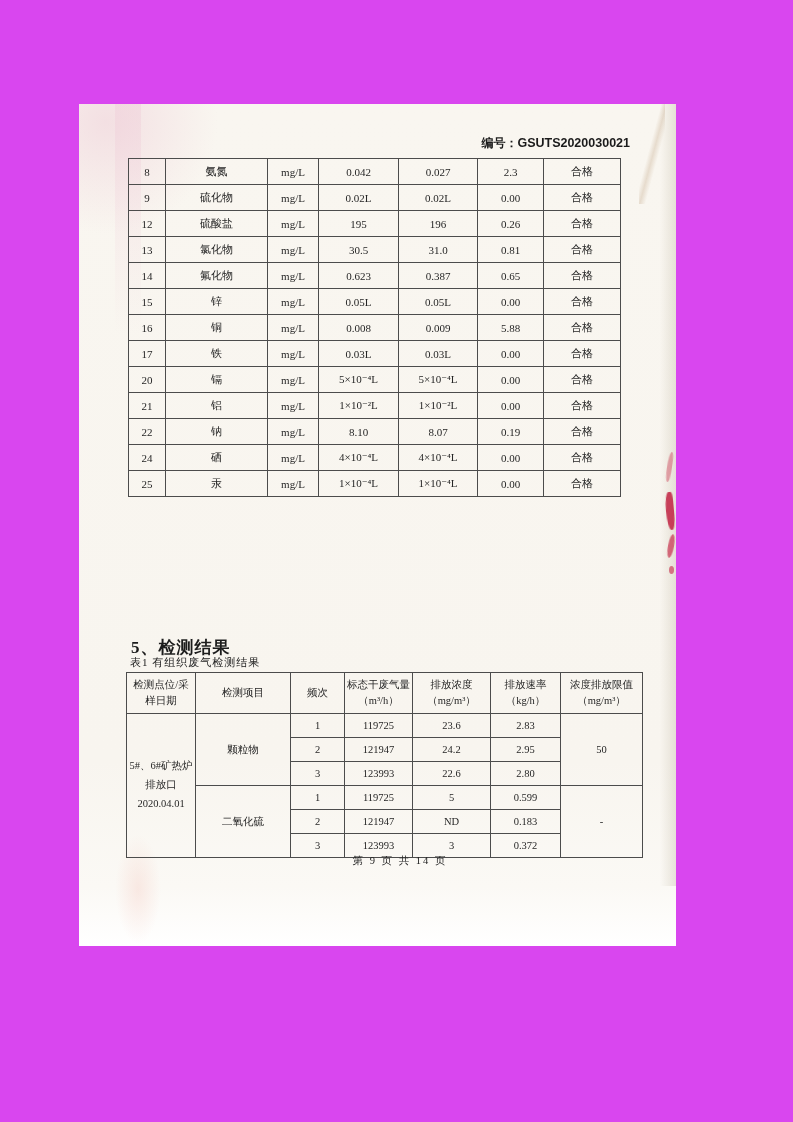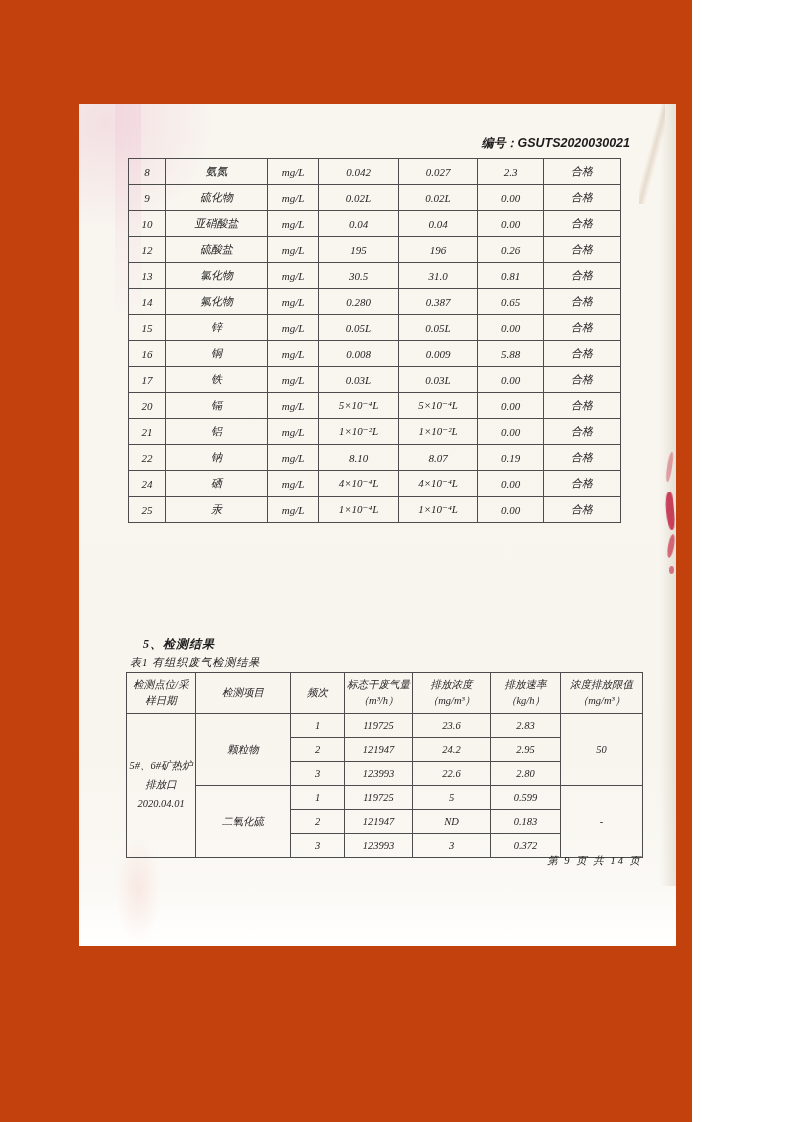--- a/index.html
+++ b/index.html
@@ -1,20 +1,20 @@
 <!DOCTYPE html>
 <html><head>
 <meta charset="utf-8">
 <style>
   html,body { margin:0; padding:0; }
   body {
     width:793px; height:1122px; background:#ffffff; overflow:hidden;
     font-family:"Liberation Serif","DejaVu Serif",serif;
   }
-  .canvas { position:relative; width:692px; height:1122px; background:#c2410c; overflow:hidden;font-style:italic; }
+  .canvas { position:relative; width:793px; height:1122px; background:#d946ef; overflow:hidden; }
 
   
   .page {
     position:absolute; left:79px; top:104px; width:597px; height:842px;
     background:linear-gradient(180deg,#f9f6f0 0%,#f8f5ef 78%,#fbf9f5 93%,#ffffff 100%);
   }
   .tint-topleft { position:absolute; left:0; top:0; width:150px; height:150px;
     background:radial-gradient(circle at 18% 12%, rgba(236,196,210,0.45), rgba(236,196,210,0) 62%); }
   .tint-leftstrip { position:absolute; left:36px; top:0; width:26px; height:230px;
     background:linear-gradient(180deg, rgba(238,200,214,0.38), rgba(238,200,214,0)); }
@@ -35,33 +35,33 @@
   
   .doc-number { position:absolute; top:31px; right:46px; font-size:12px; font-weight:bold; color:#1b1b1b; white-space:nowrap; }
   .doc-number .num { font-family:"Liberation Sans","DejaVu Sans",sans-serif; font-size:12.5px; }
 
   
   table.t1 { position:absolute; left:49px; top:54px; width:492px; border-collapse:collapse; table-layout:fixed; }
   .t1 td { border:1px solid #4c4c4c; height:25px; padding:0 2px; text-align:center; vertical-align:middle;
            font-size:11px; color:#262626; overflow:hidden; white-space:nowrap; }
 
   
-  .section-title { position:absolute; left:52px; top:532px; font-size:12px; font-weight:bold; color:#1c1c1c; letter-spacing:1px;margin-left:12px; }
+  .section-title { position:absolute; left:52px; top:532px; font-size:17px; font-weight:bold; color:#1c1c1c; letter-spacing:1px; }
   .table-caption { position:absolute; left:51px; top:551px; font-size:11px; color:#222222; letter-spacing:1px; }
 
   
   table.t2 { position:absolute; left:47px; top:568px; width:516px; border-collapse:collapse; table-layout:fixed; }
   .t2 th, .t2 td { border:1px solid #4c4c4c; text-align:center; vertical-align:middle;
                    font-size:10.5px; font-weight:normal; color:#262626; padding:1px 2px; }
   .t2 thead th { height:38px; line-height:1.5; }
   .t2 tbody td { height:21px; }
   .t2 .loc-cell { line-height:1.8; }
   .t2 .loc-cell .date { }
 
-  .footer { position:absolute; left:47px; top:750px; width:516px; text-align:right; font-size:10.5px; color:#222222; letter-spacing:2px; }
+  .footer { position:absolute; left:63px; top:750px; width:516px; text-align:center; font-size:10.5px; color:#222222; letter-spacing:2px; }
 </style>
 </head>
 <body>
 
 <div class="canvas">
   <div class="page">
 
     <div class="tint-topleft"></div>
     <div class="tint-leftstrip"></div>
     <div class="smudge-bottomleft"></div>
@@ -101,29 +101,20 @@
           <tr>
             <td>9</td>
             <td>硫化物</td>
             <td>mg/L</td>
             <td>0.02L</td>
             <td>0.02L</td>
             <td>0.00</td>
             <td>合格</td>
           </tr>
 
-          <tr>
-            <td>10</td>
-            <td>亚硝酸盐</td>
-            <td>mg/L</td>
-            <td>0.04</td>
-            <td>0.04</td>
-            <td>0.00</td>
-            <td>合格</td>
-          </tr>
 
 
           <tr>
             <td>12</td>
             <td>硫酸盐</td>
             <td>mg/L</td>
             <td>195</td>
             <td>196</td>
             <td>0.26</td>
             <td>合格</td>
@@ -136,21 +127,21 @@
             <td>30.5</td>
             <td>31.0</td>
             <td>0.81</td>
             <td>合格</td>
           </tr>
 
           <tr>
             <td>14</td>
             <td>氟化物</td>
             <td>mg/L</td>
-            <td>0.280</td>
+            <td>0.623</td>
             <td>0.387</td>
             <td>0.65</td>
             <td>合格</td>
           </tr>
 
           <tr>
             <td>15</td>
             <td>锌</td>
             <td>mg/L</td>
             <td>0.05L</td>

